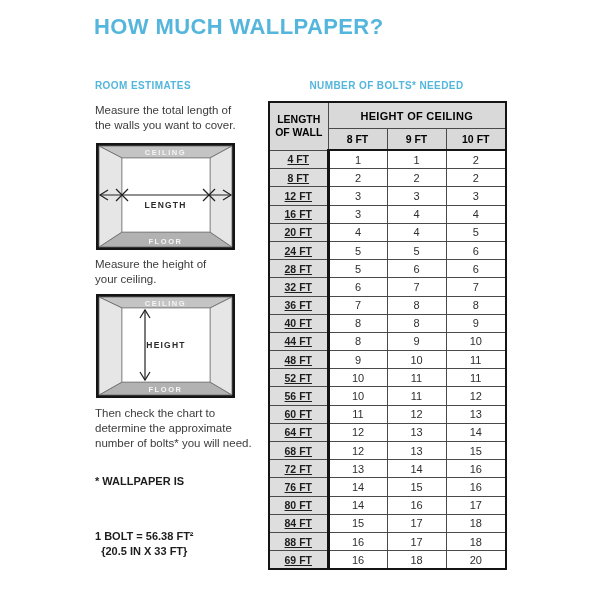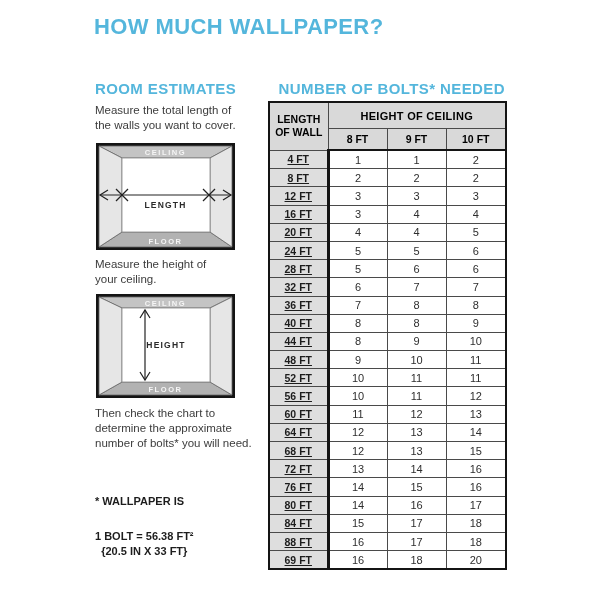--- a/index.html
+++ b/index.html
@@ -10,36 +10,36 @@
     -webkit-font-smoothing:antialiased;
   }
   .abs { position:absolute; }
 
   .page-title {
     left:94px; top:14px;
     font-size:22px; font-weight:bold; letter-spacing:0.4px;
     color:var(--accent);
   }
   .section-label {
-    font-size:15px; font-weight:bold; letter-spacing:0.4px;
+    font-size:10px; font-weight:bold; letter-spacing:0.4px;
     color:var(--accent);
   }
   #room-estimates-label { left:95px; top:80px; }
-  #bolts-needed-label   { left:268px; top:80px; width:237px; text-align:right; }
+  #bolts-needed-label   { left:268px; top:80px; width:237px; text-align:center; }
 
   .para {
     font-size:11.5px; line-height:15px; color:#3c3c3c;
     white-space:pre-line;
   }
   #para-length { left:95px; top:103px; width:180px; }
   #para-height { left:95px; top:257px; width:180px; }
   #para-chart  { left:95px; top:406px; width:190px; }
 
   .bold-note { font-size:11px; font-weight:bold; line-height:15px; color:#1d1d1d; }
-  #footnote { left:95px; top:494px; }
+  #footnote { left:95px; top:474px; }
   #footnote .indent { padding-left:8px; }
   #bolt-info { left:95px; top:529px;text-align:center; }
 
   #diagram-length { left:96px; top:143px; }
   #diagram-height { left:96px; top:294px; }
   .room-label { font-size:7.5px; font-weight:bold; letter-spacing:1.6px; fill:#f5f5f5; }
   .measure-label { font-size:8.5px; font-weight:bold; letter-spacing:1.2px; fill:#2a2a2a; }
 
   table.bolts {
     position:absolute; left:268px; top:101px; width:237px;

